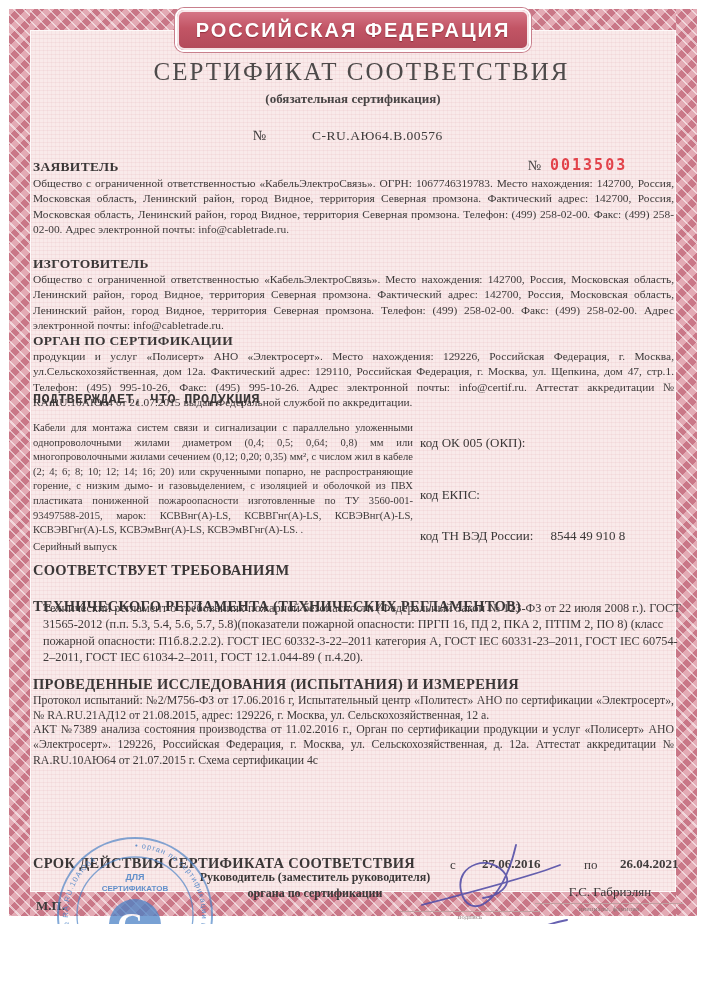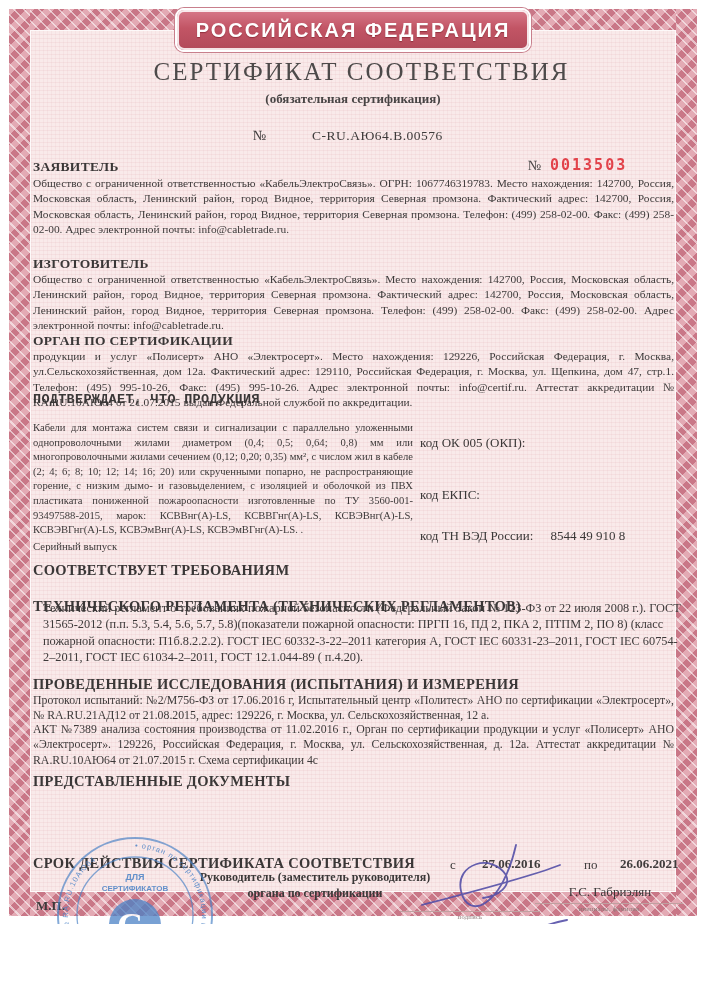--- a/index.html
+++ b/index.html
@@ -100,27 +100,26 @@
   </div>
 
   <div class="abs h-big" style="left:33px;top:562px;">СООТВЕТСТВУЕТ ТРЕБОВАНИЯМ</div>
   <div class="abs h-big" style="left:33px;top:582px;margin-top:16px;">ТЕХНИЧЕСКОГО РЕГЛАМЕНТА (ТЕХНИЧЕСКИХ РЕГЛАМЕНТОВ)</div>
   <div class="abs req-text">Технический регламент о требованиях пожарной безопасности (Федеральный Закон № 123-ФЗ от 22 июля 2008 г.). ГОСТ 31565-2012 (п.п. 5.3, 5.4, 5.6, 5.7, 5.8)(показатели пожарной опасности: ПРГП 16, ПД 2, ПКА 2, ПТПМ 2, ПО 8) (класс пожарной опасности: П1б.8.2.2.2). ГОСТ IEC 60332-3-22–2011 категория А, ГОСТ IEC 60331-23–2011, ГОСТ IEC 60754-2–2011, ГОСТ IEC 61034-2–2011, ГОСТ 12.1.044-89 ( п.4.20).</div>
 
   <div class="abs h-big" style="left:33px;top:676px;">ПРОВЕДЕННЫЕ ИССЛЕДОВАНИЯ (ИСПЫТАНИЯ) И ИЗМЕРЕНИЯ</div>
   <div class="abs tests-text" style="top:693px;">Протокол испытаний: №2/М756-ФЗ от 17.06.2016 г, Испытательный центр «Политест» АНО по сертификации «Электросерт», № RA.RU.21АД12 от 21.08.2015, адрес: 129226, г. Москва, ул. Сельскохозяйственная, 12 а.</div>
   <div class="abs tests-text" style="top:722px;">АКТ №7389 анализа состояния производства от 11.02.2016 г., Орган по сертификации продукции и услуг «Полисерт» АНО «Электросерт». 129226, Российская Федерация, г. Москва, ул. Сельскохозяйственная, д. 12а. Аттестат аккредитации № RA.RU.10АЮ64 от 21.07.2015 г. Схема сертификации 4с</div>
 
-  <div class="abs h-big" style="left:33px;top:773px;">ПРЕДСТАВЛЕННЫЕ ДОКУМЕНТЫ</div>
 
   <div class="abs h-big" style="left:33px;top:855px;">СРОК ДЕЙСТВИЯ СЕРТИФИКАТА СООТВЕТСТВИЯ</div>
   <div class="abs" style="left:450px;top:857px;font-size:13px;">с</div>
   <div class="abs validity-date" style="left:482px;top:856px;">27.06.2016</div>
   <div class="abs" style="left:584px;top:857px;font-size:13px;">по</div>
-  <div class="abs validity-date" style="left:620px;top:856px;">26.06.2021</div>
+  <div class="abs validity-date" style="left:620px;top:856px;">26.04.2021</div>
 
   <div class="abs mp" style="left:36px;top:898px;">М.П.</div>
   <div class="abs role" style="left:150px;top:870px;width:330px;">Руководитель (заместитель руководителя)</div>
   <div class="abs role" style="left:150px;top:886px;width:330px;">органа по сертификации</div>
   <div class="abs sig-line" style="left:400px;top:911px;width:140px;"></div>
   <div class="abs caption" style="left:400px;top:913px;width:140px;">подпись</div>
   <div class="abs name" style="left:540px;top:884px;width:140px;">Г.С. Габриэлян</div>
   <div class="abs sig-line" style="left:535px;top:903px;width:148px;"></div>
   <div class="abs caption" style="left:535px;top:905px;width:148px;">инициалы, фамилия</div>
 

